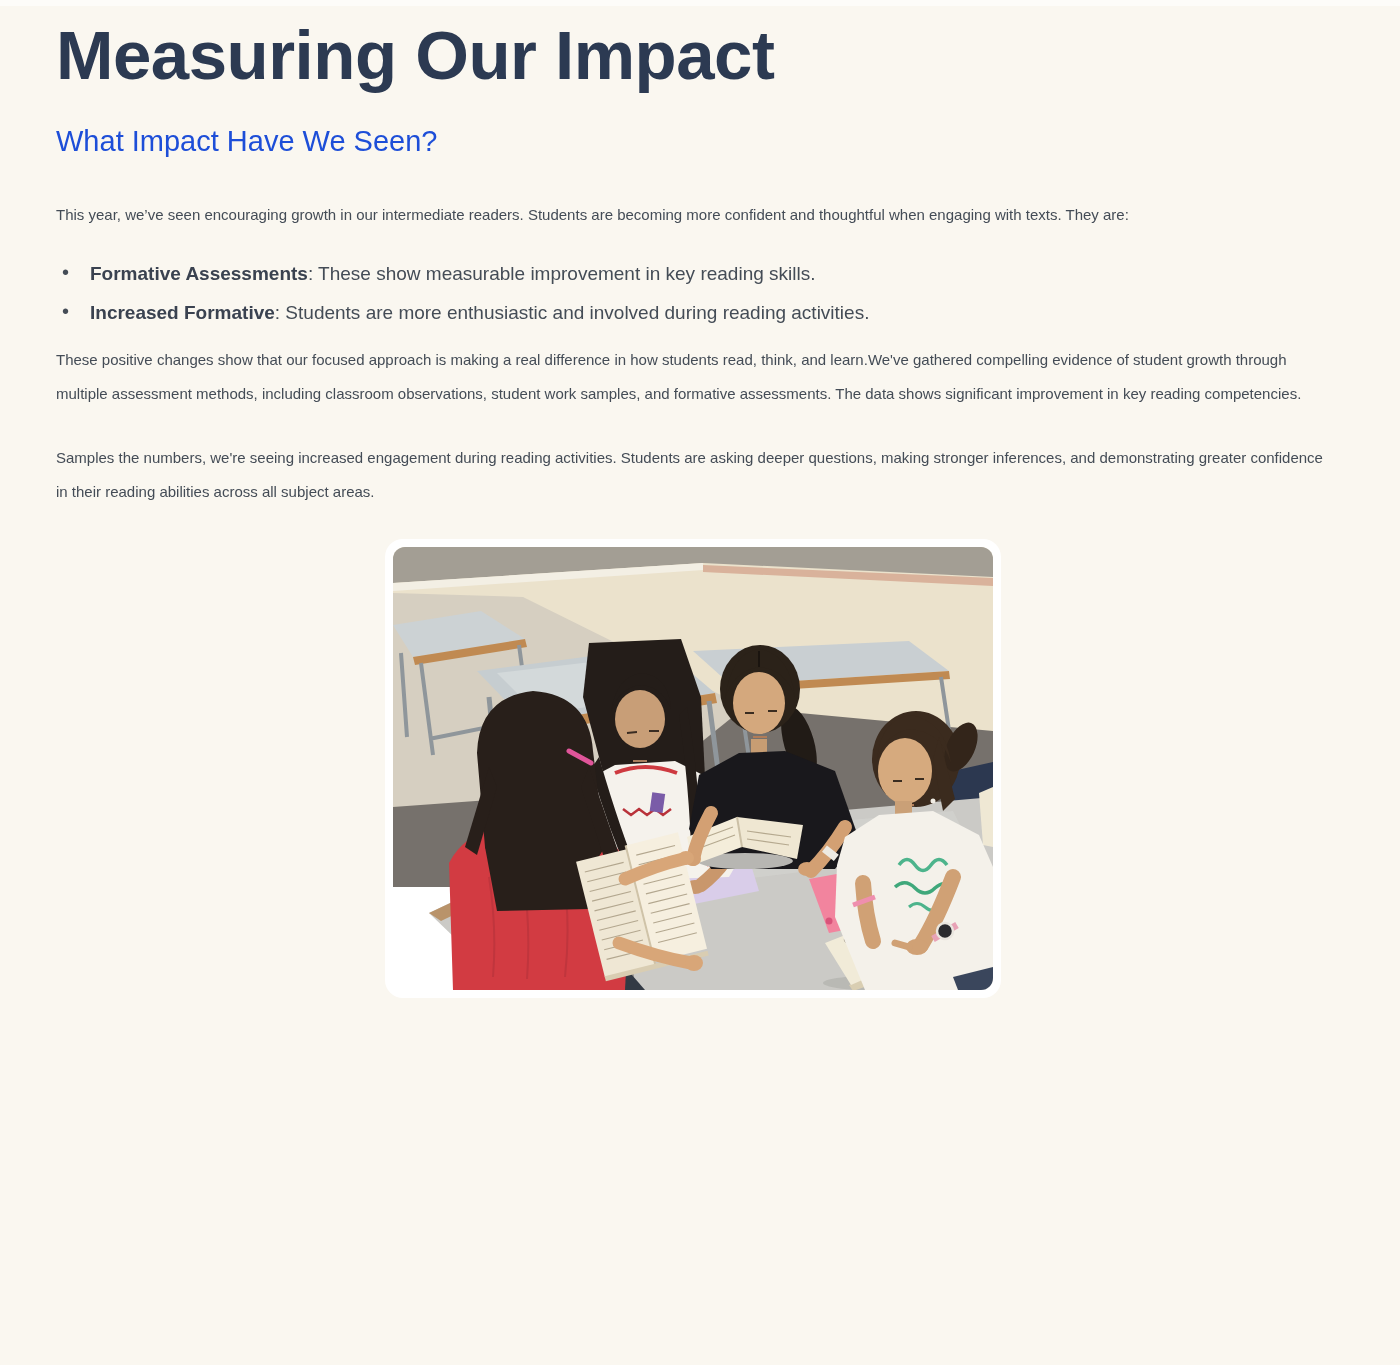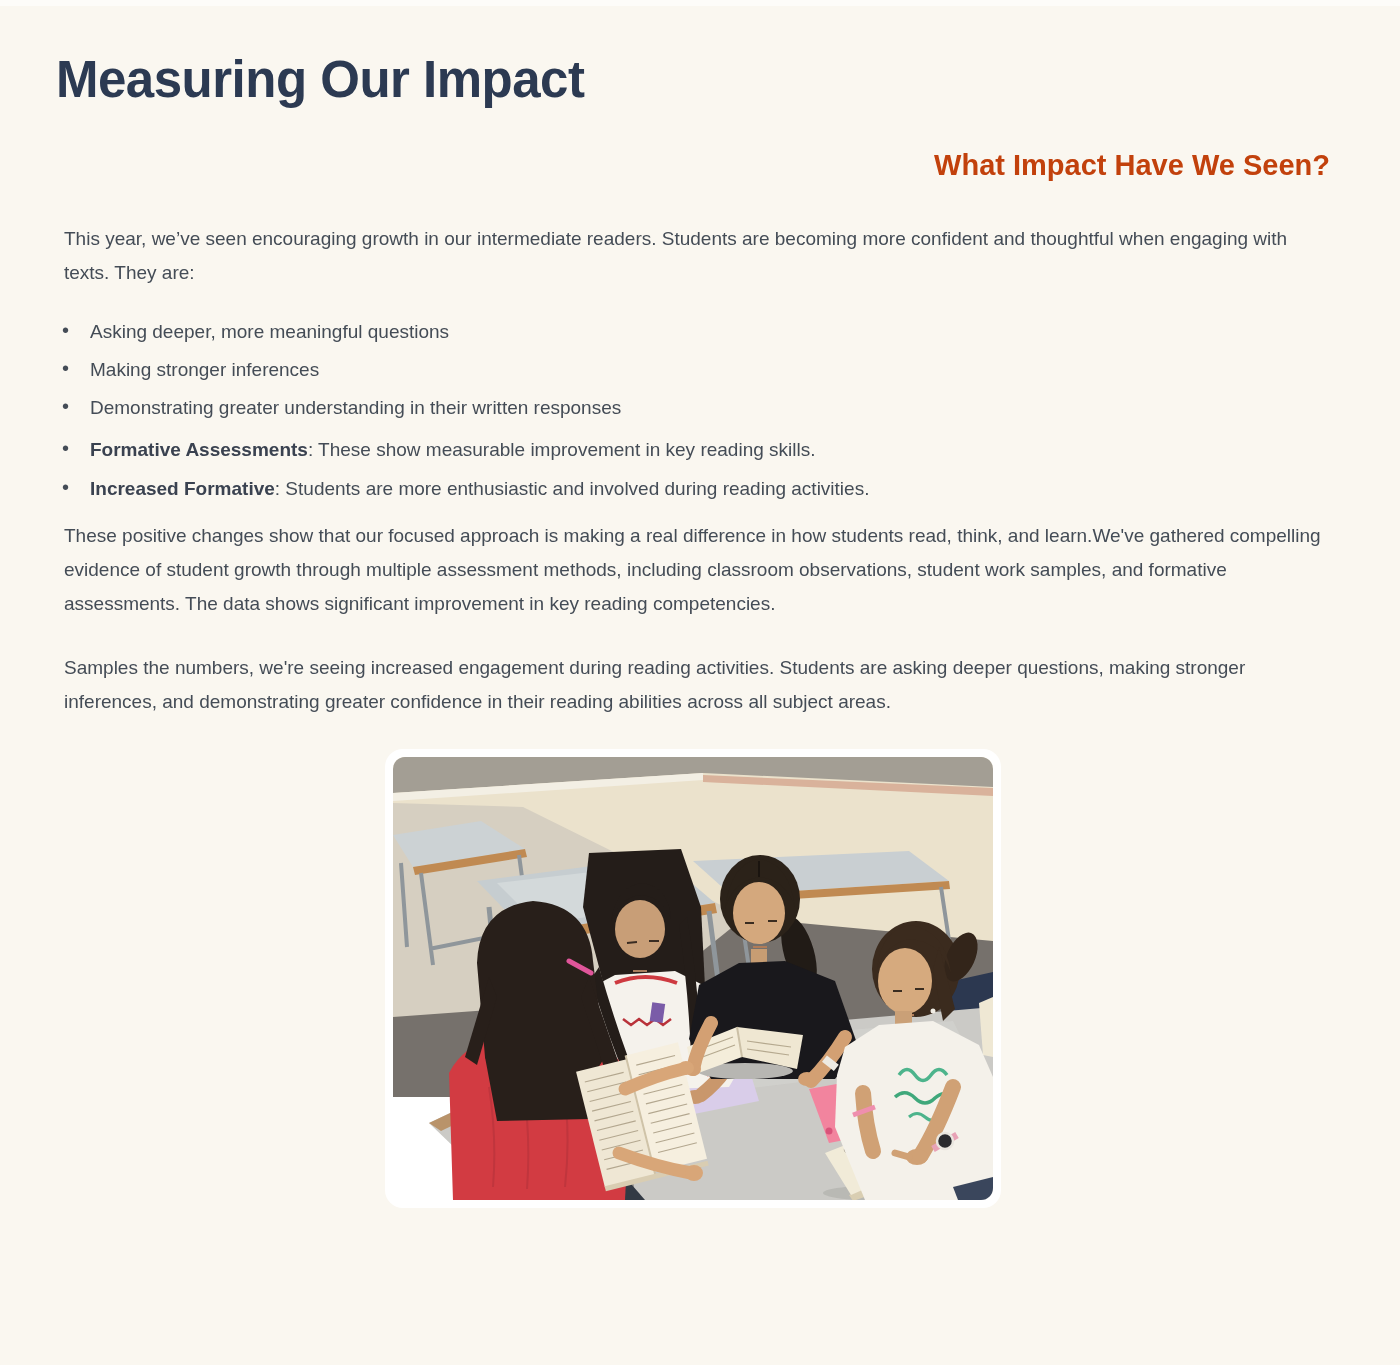--- a/index.html
+++ b/index.html
@@ -6,28 +6,28 @@
   body{
     width:1400px;height:1365px;
     background:#faf7f0;
     font-family:"Liberation Sans","DejaVu Sans",sans-serif;
     color:#444c56;
     overflow:hidden;
   }
   .top-strip{height:6px;background:#fdfcf9}
   .article{padding:22px 70px 0 56px}
   h1{
-    font-size:51px;line-height:56px;font-weight:700;
-    color:#2c3a52;margin:24px 0 40px;letter-spacing:-0.5px;
+    font-size:69px;line-height:56px;font-weight:700;
+    color:#2c3a52;margin:0 0 40px;letter-spacing:-0.5px;
   }
   h2{
-    font-size:29px;line-height:34px;font-weight:700;
-    color:#c2410c;margin:0 0 40px;text-align:right;
-  }
-  p{font-size:19px;line-height:34px;margin:0 8px 30px}
+    font-size:29px;line-height:34px;font-weight:400;
+    color:#1d4ed8;margin:0 0 40px;
+  }
+  p{font-size:15px;line-height:34px;margin:0 0 30px}
   p.lead-in{margin-bottom:22px}
   ul{list-style:none;margin:0 0 18px;padding:0}
   li{
     position:relative;padding-left:34px;
     font-size:19px;line-height:24px;margin:0 0 14px;
   }
   ul.evidence-list li{margin-bottom:15px}
   li::before{
     content:"\2022";
     position:absolute;left:6px;top:-2px;
@@ -49,25 +49,20 @@
 <div class="top-strip"></div>
 
 <main class="article">
 
   <h1>Measuring Our Impact</h1>
 
   <h2>What Impact Have We Seen?</h2>
 
   <p>This year, we’ve seen encouraging growth in our intermediate readers. Students are becoming more confident and thoughtful when engaging with texts. They are:</p>
 
-  <ul>
-    <li><span>Asking deeper, more meaningful questions</span></li>
-    <li><span>Making stronger inferences</span></li>
-    <li><span>Demonstrating greater understanding in their written responses</span></li>
-  </ul>
 
 
   <ul class="evidence-list">
     <li><strong>Formative Assessments</strong><span>: These show measurable improvement in key reading skills.</span></li>
     <li><strong>Increased Formative</strong><span>: Students are more enthusiastic and involved during reading activities.</span></li>
   </ul>
 
   <p>These positive changes show that our focused approach is making a real difference in how students read, think, and learn.We've gathered compelling evidence of student growth through multiple assessment methods, including classroom observations, student work samples, and formative assessments. The data shows significant improvement in key reading competencies.</p>
 
   <p>Samples the numbers, we're seeing increased engagement during reading activities. Students are asking deeper questions, making stronger inferences, and demonstrating greater confidence in their reading abilities across all subject areas.</p>

